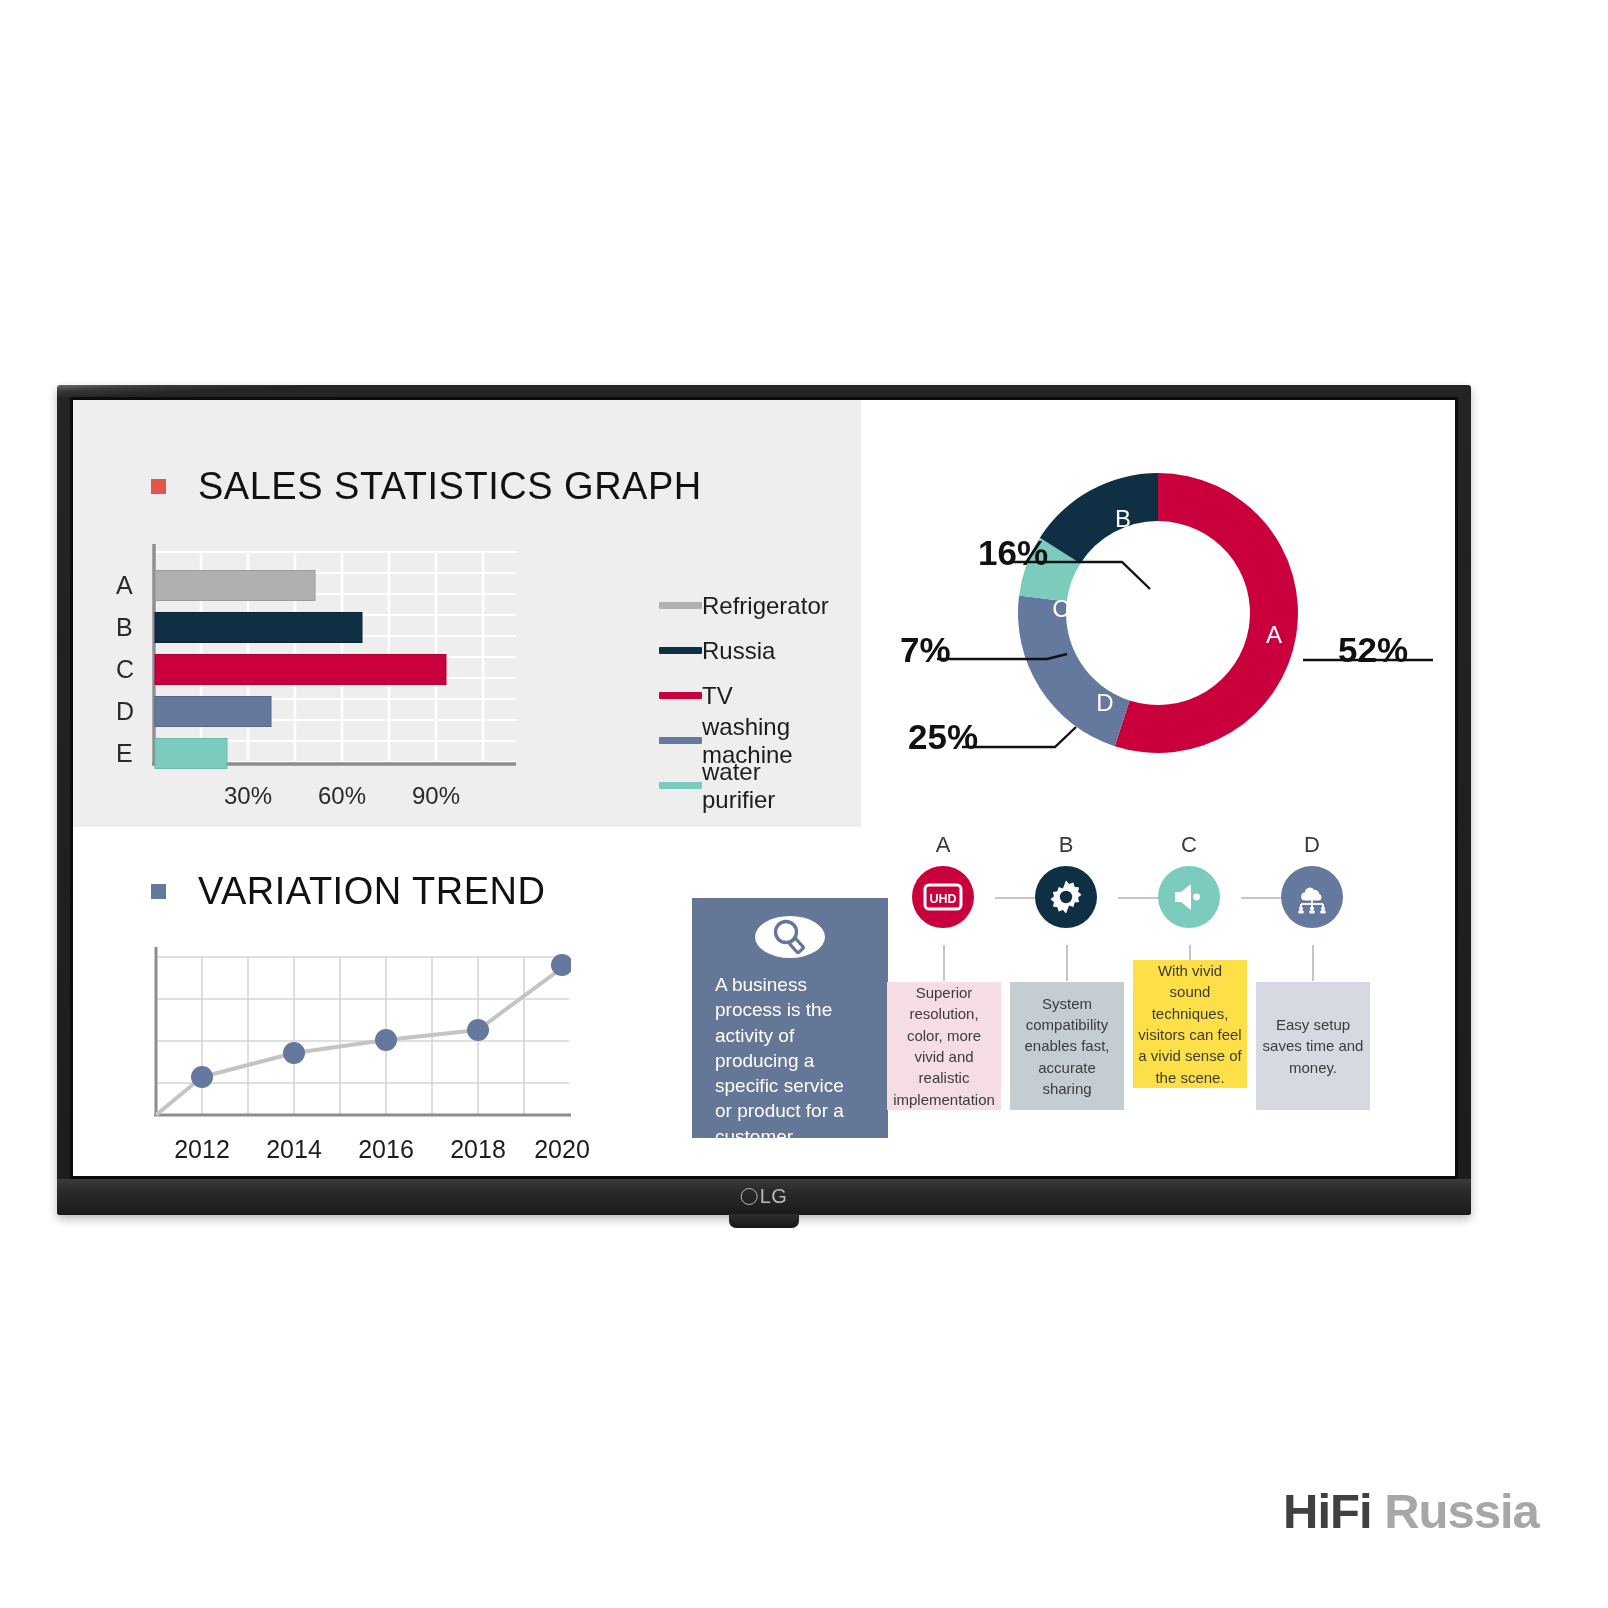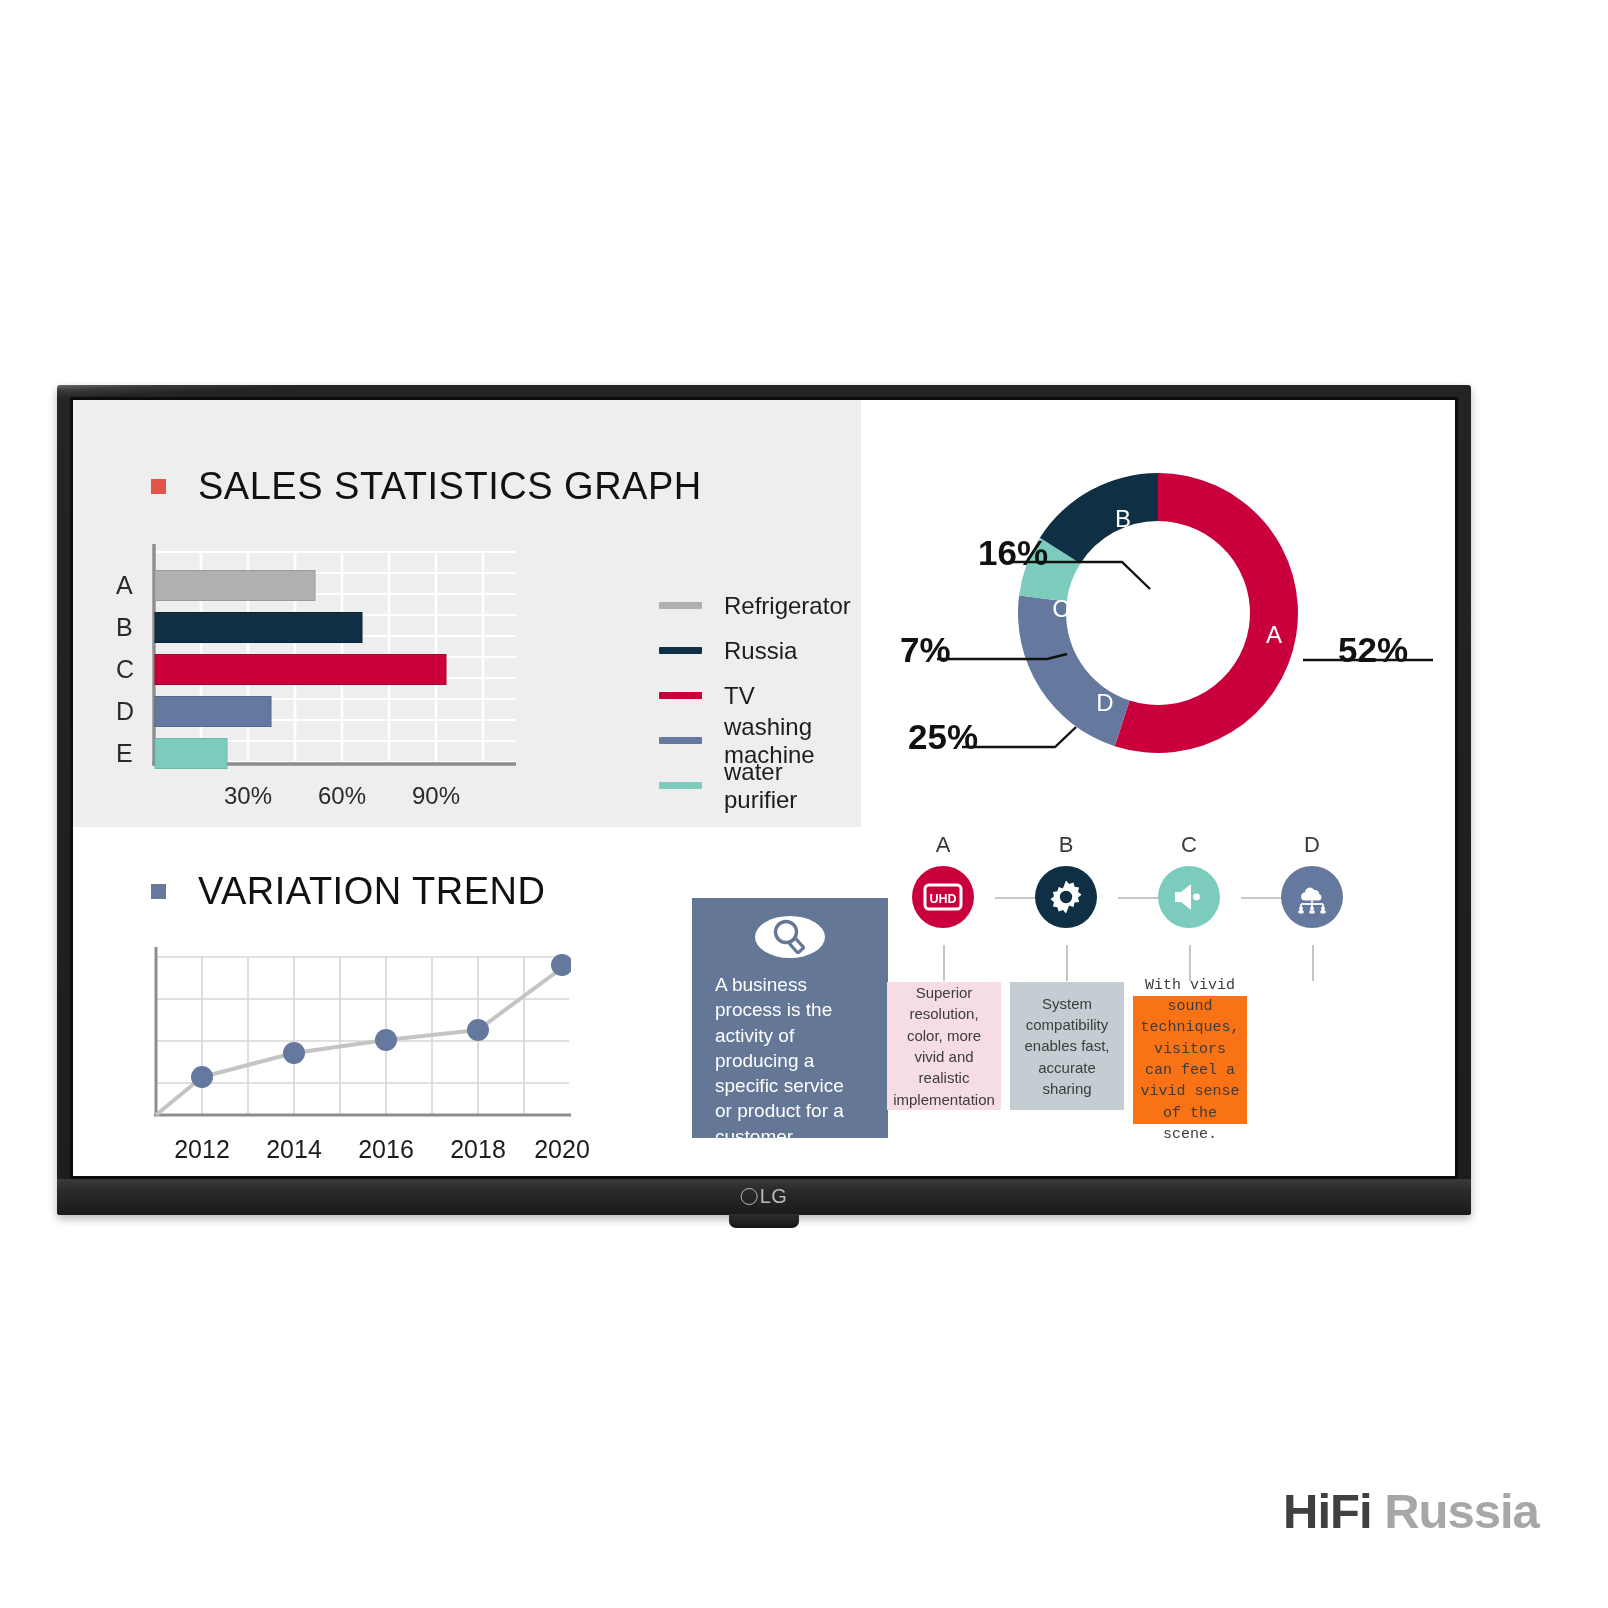--- a/index.html
+++ b/index.html
@@ -33,21 +33,21 @@
   #bar-chart-block{position:absolute;left:78px;top:65px;}
   #bar-chart-title{margin-bottom:36px;}
   #bar-chart-area{position:relative;width:365px;height:232px;}
   .bc-plot{position:absolute;left:0;top:0;width:100%;height:100%;}
   .bc-ylabels{position:absolute;left:-35px;top:0;height:100%;width:30px;}
   .bc-ylabel{position:absolute;font-size:25px;color:#2a2a2a;transform:translateY(-50%);}
   .bc-xlabel{position:absolute;font-size:24px;color:#2a2a2a;transform:translateX(-50%);top:238px;}
 
   
   #bar-legend{position:absolute;left:508px;top:118px;}
-  .lg-row{display:flex;align-items:center;gap:22px;height:45px;}
+  .lg-row{display:flex;align-items:center;height:45px;}
   .lg-swatch{width:43px;height:7px;flex:none;border-radius:1px;}
   .lg-label{font-size:24px;color:#1d1d1d;}
 
   
   #trend-block{position:absolute;left:78px;top:470px;}
   #trend-title{margin-bottom:32px;}
   #trend-area{position:relative;width:420px;height:180px;}
   .tr-xlabel{position:absolute;font-size:25px;color:#1d1d1d;transform:translateX(-50%);top:190px;}
 
   
@@ -324,22 +324,25 @@
     <div class="ic-stem" style="left:993px;top:545px;height:36px;"></div>
     <div class="ic-stem" style="left:1116px;top:545px;height:36px;"></div>
     <div class="ic-stem" style="left:1239px;top:545px;height:36px;"></div>
 
     <div class="feat-box" style="left:814px;top:582px;background:#f6dce3;">
       <div class="feat-text">Superior resolution, color, more vivid and realistic implementation</div>
     </div>
     <div class="feat-box" style="left:937px;top:582px;background:#c4ced2;">
       <div class="feat-text">System compatibility enables fast, accurate sharing</div>
     </div>
-    <div class="feat-box" style="left:1060px;top:596px;background:#f97316;font-family:Liberation Mono, monospace;">
+    <div class="feat-box" style="left:1060px;top:560px;background:#fde047;">
       <div class="feat-text">With vivid sound techniques, visitors can feel a vivid sense of the scene.</div>
+    </div>
+    <div class="feat-box" style="left:1183px;top:582px;background:#d7d9e2;">
+      <div class="feat-text">Easy setup saves time and money.</div>
     </div>
 
   </div>
 
   <div class="bottom-chin">
     <div class="lg-logo">
       <span class="lg-mark"></span>
       <span>LG</span>
     </div>
   </div>

